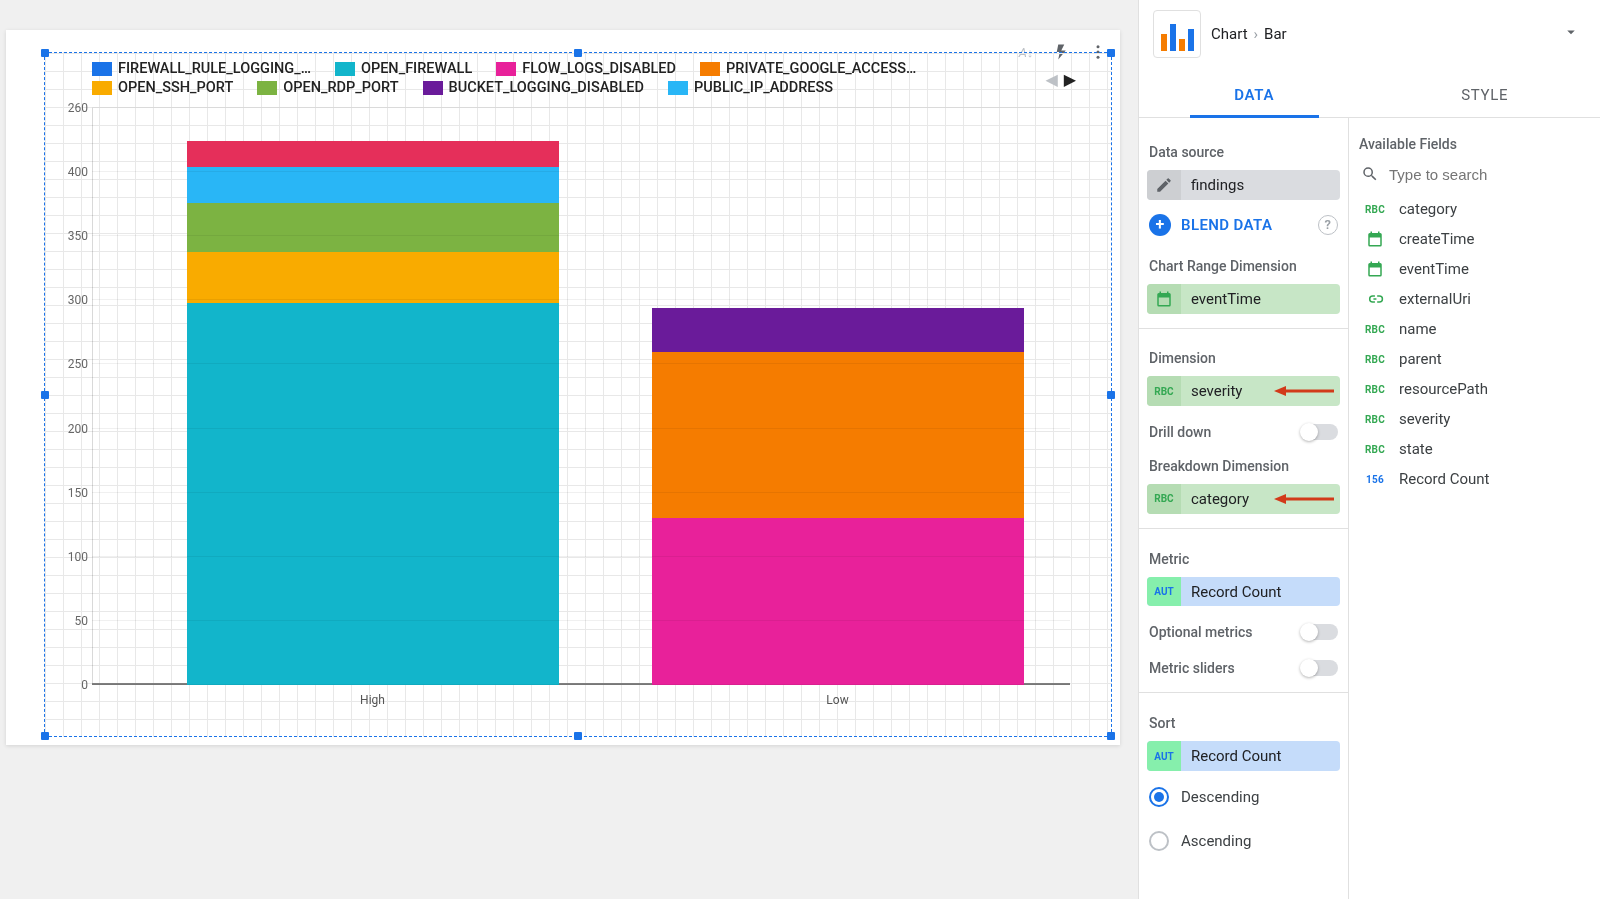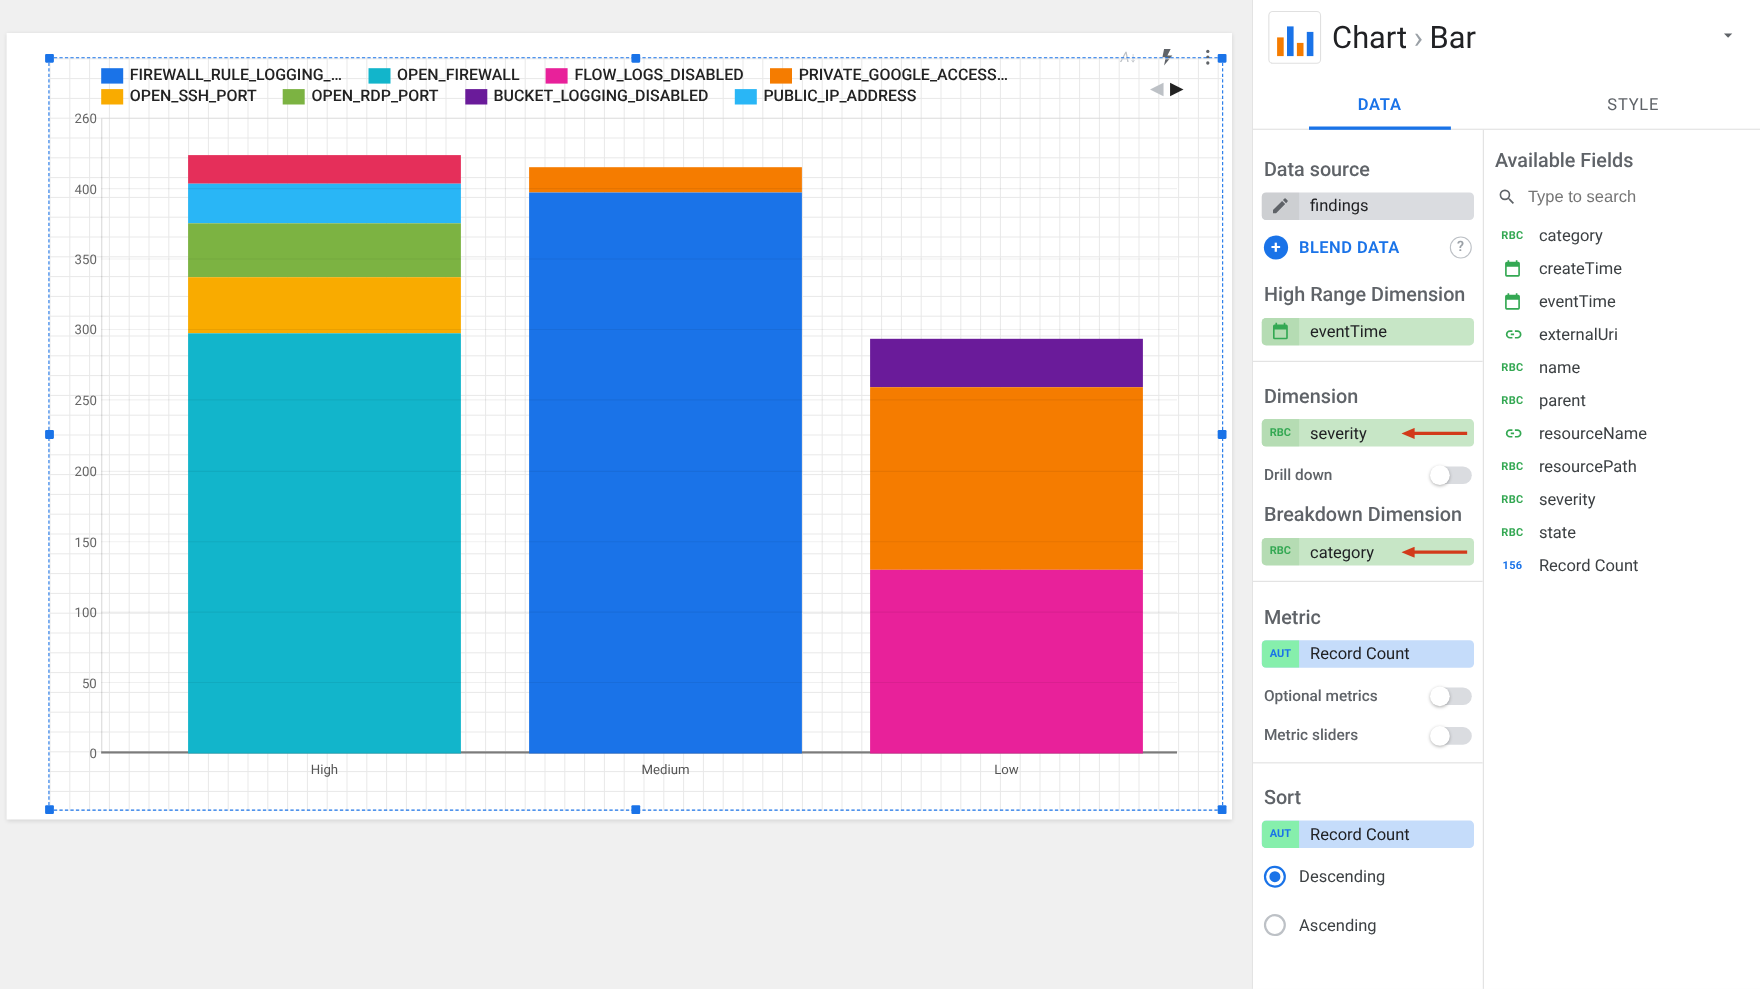--- a/index.html
+++ b/index.html
@@ -31,31 +31,31 @@
   .x-slot { flex: 1; position: relative; display: flex; align-items: flex-end; justify-content: center; }
   .bar-stack { width: 80%; position: relative; }
   .segment { width: 100%; }
   .x-label { position: absolute; bottom: -22px; left: 0; right: 0; text-align: center; font-size: 12px; color: #555; }
 
   
   .side-panel { flex: 1; background: #fff; border-left: 1px solid #e0e0e0; display: flex; flex-direction: column; }
   .panel-header { display: flex; align-items: center; gap: 10px; padding: 10px 20px 10px 14px; height: 68px; }
   .chart-icon { width: 48px; height: 48px; border: 1px solid #e0e0e0; border-radius: 4px; display:flex; align-items:flex-end; justify-content:center; gap:3px; padding:6px 6px; }
   .chart-icon span { display:block; width:6px; }
-  .breadcrumbs { font-size: 28px; color: #202124; display: flex; align-items: center; gap: 6px; }
+  .breadcrumbs { font-size: 15px; color: #202124; display: flex; align-items: center; gap: 6px; }
   .breadcrumbs .sep { color: #9aa0a6; }
   .header-expand { margin-left: auto; color: #5f6368; }
   .tabs { display: flex; border-bottom: 1px solid #e0e0e0; height: 50px; padding-top: 4px; }
   .tab { flex: 1; display:flex; align-items:center; justify-content:center; font-size: 15px; letter-spacing: .7px; color:#5f6368; cursor:pointer; position:relative; }
   .tab.active { color:#1a73e8; font-weight:600; }
   .tab.active::after { content:""; position:absolute; left:22%; right:22%; bottom:-1px; height:3px; background:#1a73e8; }
   .panel-body { flex: 1; display: flex; min-height: 0; }
   .panel-left { width: 210px; border-right: 1px solid #e0e0e0; overflow-y: auto; padding: 18px 8px 40px 8px; display:flex; flex-direction:column; gap:8px; }
   .panel-right { flex:1; padding: 18px 8px; display:flex; flex-direction:column; }
-  .section-label { font-size: 18px; color: #5f6368; font-weight: 500; margin: 8px 2px 2px 2px; }
+  .section-label { font-size: 14px; color: #5f6368; font-weight: 500; margin: 8px 2px 2px 2px; }
   .row-with-toggle { display:flex; align-items:center; justify-content:space-between; font-size:14px; color:#5f6368; font-weight:500; margin: 10px 2px 2px 2px; }
   .chip { height: 36px; display:flex; align-items:center; border-radius:4px; overflow:hidden; font-size:15px; color:#202124; cursor:pointer; position:relative; }
   .chip .chip-icon { width: 34px; height: 100%; display:flex; align-items:center; justify-content:center; font-size:10px; font-weight:700; }
   .chip .chip-text { padding: 0 10px; flex:1; }
   .chip-grey { background:#dadce0; }
   .chip-grey .chip-icon { background:#cdcfd2; color:#5f6368; }
   .chip-green { background:#c7e6c6; }
   .chip-green .chip-icon { background:#b5dcb3; color:#34a853; }
   .chip-blue { background:#c5dcfa; }
   .chip-blue .chip-icon { background:#86efac; color:#1a73e8; }
@@ -166,27 +166,20 @@
               <div class="segment" style="background: rgb(229, 47, 90); height: 4.44444%;"></div>
               <div class="segment" style="background: rgb(41, 182, 246); height: 6.22222%;"></div>
               <div class="segment" style="background: rgb(124, 179, 66); height: 8.44444%;"></div>
               <div class="segment" style="background: rgb(249, 171, 0); height: 8.88889%;"></div>
               <div class="segment" style="background: rgb(18, 181, 203); height: 66.2222%;"></div>
             </div>
             <div class="x-label">High</div>
           </div>
           <div class="x-slot">
             <div class="bar-stack" style="height: 100%; display: flex; flex-direction: column; justify-content: flex-end;">
-              <div class="segment" style="background: rgb(245, 124, 0); height: 4%;"></div>
-              <div class="segment" style="background: rgb(26, 115, 232); height: 88.4444%;"></div>
-            </div>
-            <div class="x-label">Medium</div>
-          </div>
-          <div class="x-slot">
-            <div class="bar-stack" style="height: 100%; display: flex; flex-direction: column; justify-content: flex-end;">
               <div class="segment" style="background: rgb(106, 27, 154); height: 7.55556%;"></div>
               <div class="segment" style="background: rgb(245, 124, 0); height: 28.8889%;"></div>
               <div class="segment" style="background: rgb(232, 33, 154); height: 28.8889%;"></div>
             </div>
             <div class="x-label">Low</div>
           </div>
         </div>
     <div class="y-grid" style="bottom: 0%;"></div>
         <div class="y-grid" style="bottom: 11.1111%;"></div>
         <div class="y-grid" style="bottom: 22.2222%;"></div>
@@ -231,21 +224,21 @@
               <path fill="#5f6368" d="M3 17.25V21h3.75L17.81 9.94l-3.75-3.75L3 17.25zM20.71 7.04a1 1 0 0 0 0-1.41l-2.34-2.34a1 1 0 0 0-1.41 0L15.13 5.13l3.75 3.75 1.83-1.84z"></path>
             </svg>
           </div>
         <div class="chip-text">findings</div>
       </div>
       <div class="link-blue">
         <span class="plus">+</span>
         <span>BLEND DATA</span>
         <span class="help">?</span>
       </div>
-      <div class="section-label">High Range Dimension</div>
+      <div class="section-label">Chart Range Dimension</div>
       <div class="chip chip-green">
         <div class="chip-icon">
             <svg class="icon" viewBox="0 0 24 24">
               <path fill="#34a853" d="M19 4h-1V2h-2v2H8V2H6v2H5a2 2 0 0 0-2 2v14a2 2 0 0 0 2 2h14a2 2 0 0 0 2-2V6a2 2 0 0 0-2-2zm0 16H5V10h14v10z"></path>
             </svg>
           </div>
         <div class="chip-text">eventTime</div>
       </div>
       <div class="divider"></div>
       <div class="section-label">Dimension</div>
@@ -332,26 +325,20 @@
           </div>
           <div class="field-row">
             <span class="type-icon type-abc">RBC</span>
             <span>name</span>
           </div>
           <div class="field-row">
             <span class="type-icon type-abc">RBC</span>
             <span>parent</span>
           </div>
           <div class="field-row">
-            <svg class="icon" style="width:28px" viewBox="0 0 24 24">
-              <path fill="#34a853" d="M3.9 12a5 5 0 0 1 5-5h3v2h-3a3 3 0 0 0 0 6h3v2h-3a5 5 0 0 1-5-5zm6-1h4v2h-4zm5-4h3a5 5 0 0 1 0 10h-3v-2h3a3 3 0 0 0 0-6h-3z"></path>
-            </svg>
-            <span>resourceName</span>
-          </div>
-          <div class="field-row">
             <span class="type-icon type-abc">RBC</span>
             <span>resourcePath</span>
           </div>
           <div class="field-row">
             <span class="type-icon type-abc">RBC</span>
             <span>severity</span>
           </div>
           <div class="field-row">
             <span class="type-icon type-abc">RBC</span>
             <span>state</span>

